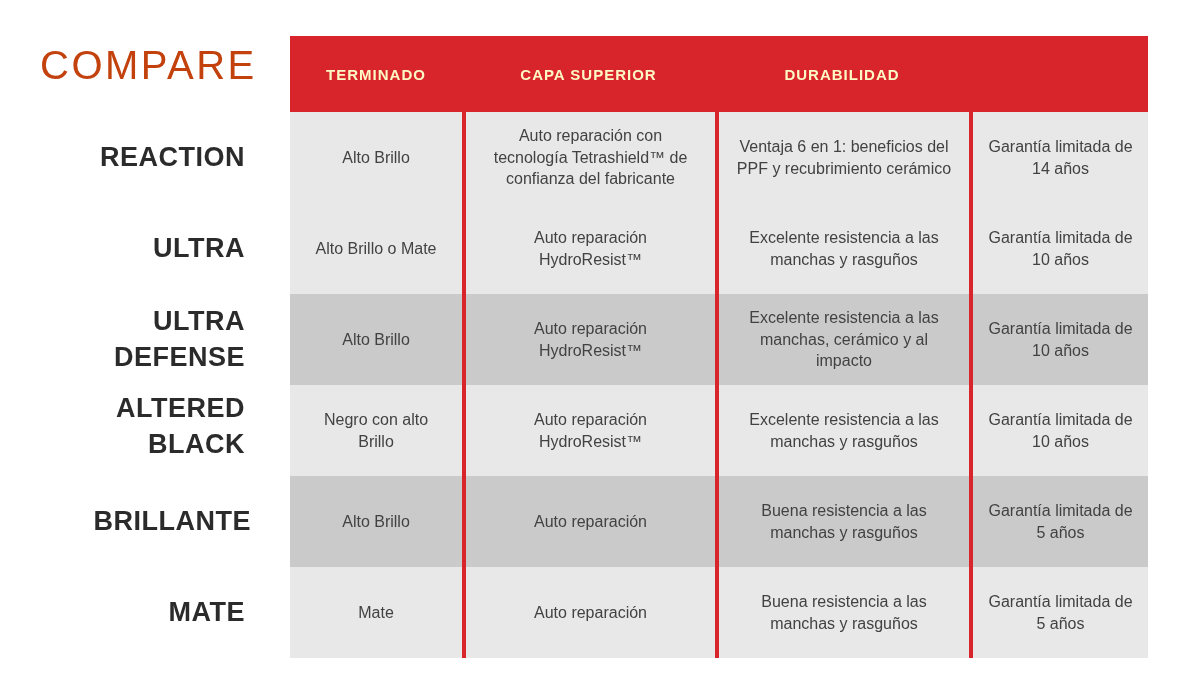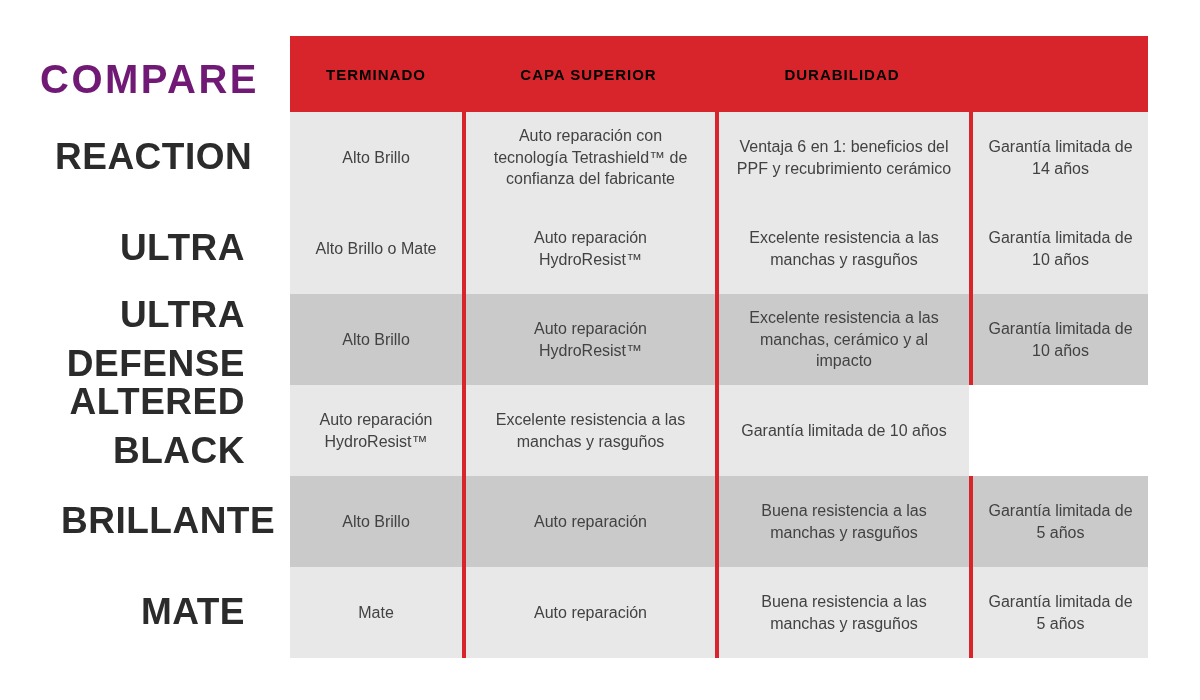--- a/index.html
+++ b/index.html
@@ -1,49 +1,49 @@
 <!DOCTYPE html>
 <html><head>
 <meta charset="utf-8">
 <style>
   html,body { margin:0; padding:0; background:#ffffff; }
   .page {
     position:relative; width:1200px; height:700px; background:#ffffff;
     font-family:"Liberation Sans", sans-serif; overflow:hidden;
   }
   .compare-title {
-    position:absolute; left:40px; top:57px;
-    font-size:40px; font-weight:700; letter-spacing:2.5px;
-    color:#701a75; white-space:nowrap;
+    position:absolute; left:40px; top:43px;
+    font-size:40px; font-weight:400; letter-spacing:2.5px;
+    color:#c2410c; white-space:nowrap;
   }
   .table-wrap { position:absolute; left:290px; top:36px; width:858px; }
   .thead {
     display:grid; grid-template-columns:172px 253px 254px 179px;
     height:76px; background:#D8252C; align-items:center;
   }
   .th {
-    text-align:center; color:#000000; font-weight:700;
+    text-align:center; color:#fef9c3; font-weight:700;
     font-size:15px; letter-spacing:1px;
   }
   .trow { display:grid; grid-template-columns:172px 253px 254px 179px; height:91px; }
   .td {
     display:flex; align-items:center; justify-content:center;
     text-align:center; font-size:16px; color:#424242; line-height:1.35;
     padding:0 15px; box-sizing:border-box;
   }
   .trow .td + .td { border-left:4px solid #D8252C; }
   .light .td { background:#E8E8E8; }
   .dark  .td { background:#CACACA; }
   .row-label {
     position:absolute; left:0; width:245px; height:91px;
     display:flex; align-items:center; justify-content:flex-end;
   }
   .row-label span {
     display:inline-block; max-width:190px; text-align:right;
-    font-weight:700; font-size:37px; letter-spacing:0.5px;
+    font-weight:700; font-size:27px; letter-spacing:0.5px;
     color:#2B2B2B; line-height:1.3;
   }
   .rl-1 { top:112px; } .rl-2 { top:203px; } .rl-3 { top:294px; }
   .rl-4 { top:381px; } .rl-5 { top:476px;margin-left:6px; } .rl-6 { top:567px; }
 </style>
 </head>
 <body>
 
 <div class="page">
 
@@ -91,20 +91,21 @@
     </div>
 
     <div class="trow dark">
       <div class="td">Alto Brillo</div>
       <div class="td">Auto reparación HydroResist™</div>
       <div class="td">Excelente resistencia a las manchas, cerámico y al impacto</div>
       <div class="td">Garantía limitada de 10 años</div>
     </div>
 
     <div class="trow light">
+      <div class="td">Negro con alto Brillo</div>
       <div class="td">Auto reparación HydroResist™</div>
       <div class="td">Excelente resistencia a las manchas y rasguños</div>
       <div class="td">Garantía limitada de 10 años</div>
     </div>
 
     <div class="trow dark">
       <div class="td">Alto Brillo</div>
       <div class="td">Auto reparación</div>
       <div class="td">Buena resistencia a las manchas y rasguños</div>
       <div class="td">Garantía limitada de 5 años</div>

